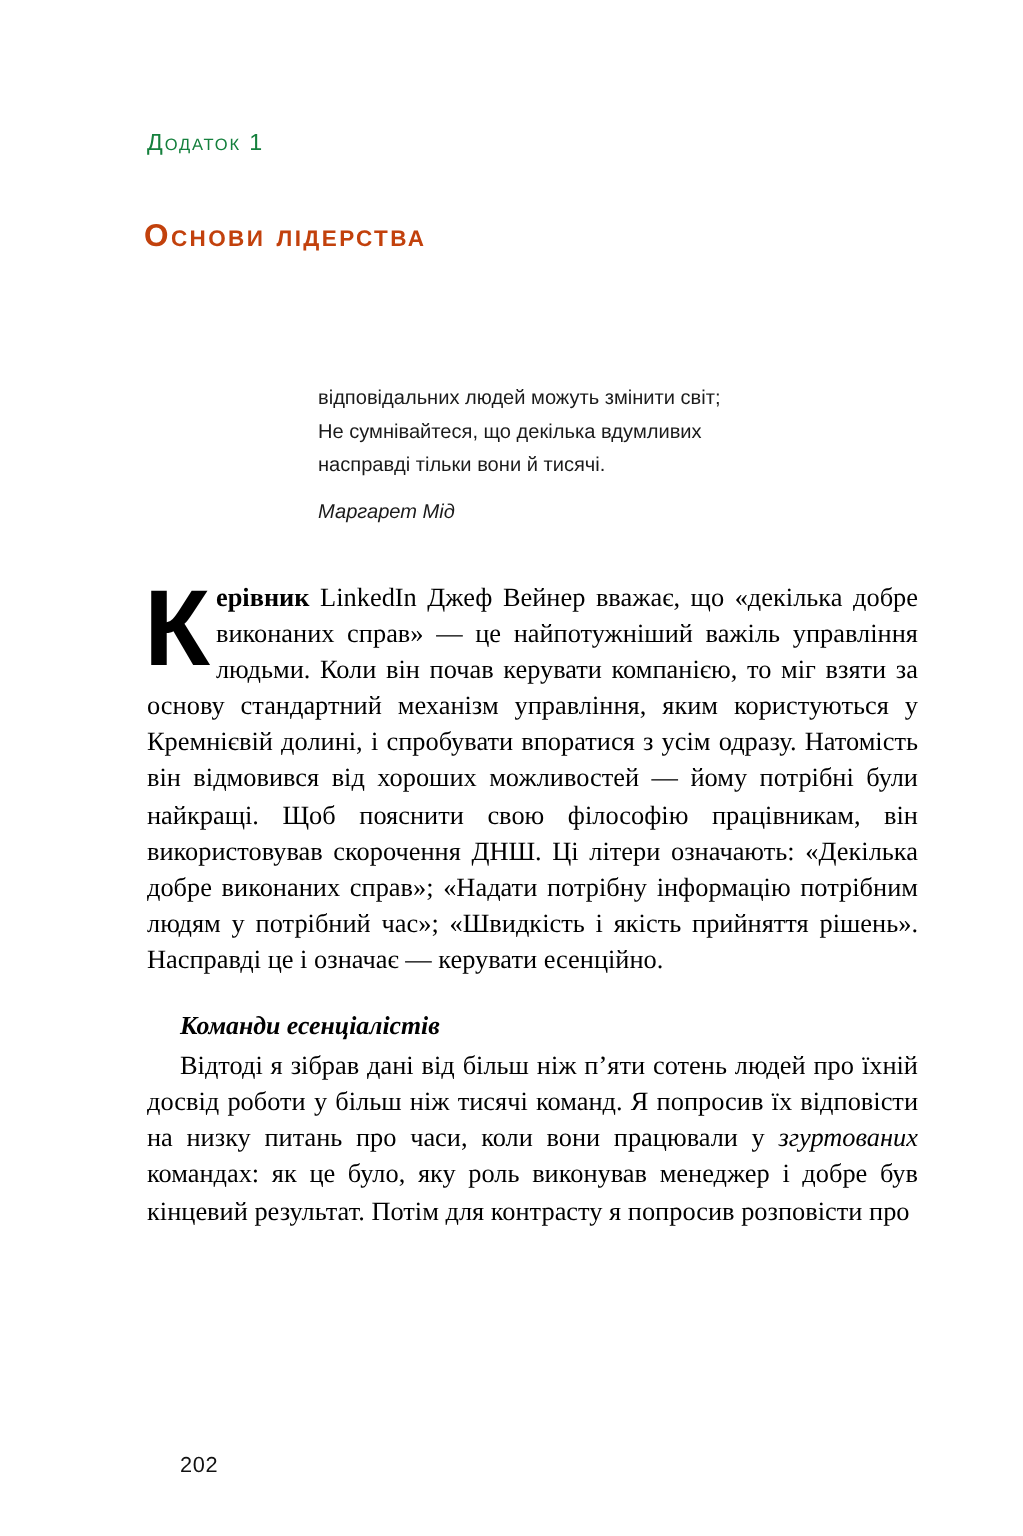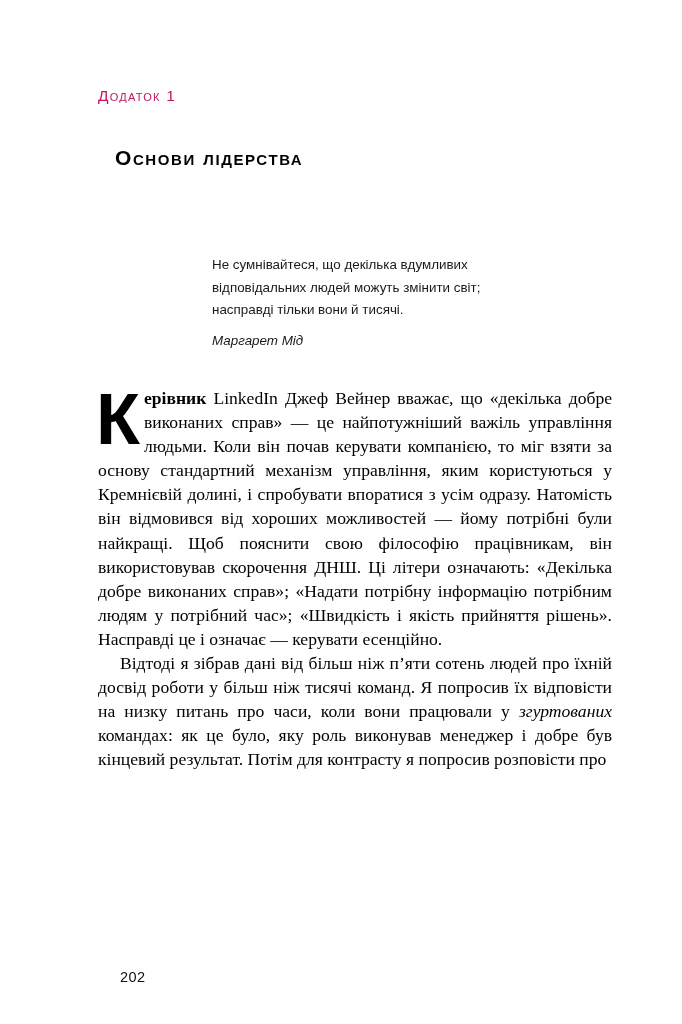--- a/index.html
+++ b/index.html
@@ -30,39 +30,39 @@
   .appendix-label {
     position: absolute;
     left: 98px;
     top: 87px;
     font-family: "Liberation Sans", sans-serif;
     font-size: 15.5px;
     font-weight: 400;
     font-variant: small-caps;
     text-transform: lowercase;
     letter-spacing: 1.25px;
-    color: #be185d;
+    color: #15803d;
     white-space: nowrap;
   }
   .appendix-label::first-letter {
     text-transform: uppercase;
   }
 
   
   .chapter-title {
     position: absolute;
-    left: 115px;
+    left: 96px;
     top: 146px;
     font-family: "Liberation Sans", sans-serif;
     font-size: 21px;
     font-weight: 700;
     font-variant: small-caps;
     text-transform: lowercase;
     letter-spacing: 1.6px;
-    color: #000000;
+    color: #c2410c;
     white-space: nowrap;
   }
   .chapter-title::first-letter {
     text-transform: uppercase;
   }
 
   
   .epigraph {
     position: absolute;
     left: 212px;
@@ -159,33 +159,34 @@
 </head>
 <body>
 
 <div class="page">
 
   <div class="appendix-label">Додаток 1</div>
 
   <div class="chapter-title">Основи лідерства</div>
 
   <div class="epigraph">
+    <span class="epigraph-line">відповідальних людей можуть змінити світ;</span>
     <span class="epigraph-line">Не сумнівайтеся, що декілька вдумливих</span>
-    <span class="epigraph-line">відповідальних людей можуть змінити світ;</span>
     <span class="epigraph-line">насправді тільки вони й тисячі.</span>
   </div>
 
   <div class="epigraph-source">Маргарет Мід</div>
 
   <div class="body-col">
 
     <p class="body dropcap-para">
       <span class="dropcap">К</span><span class="lead-in">ерівник</span><span> LinkedIn Джеф Вейнер вважає, що «декілька добре виконаних справ» — це найпотужніший важіль управління людьми. Коли він почав керувати компанією, то міг взяти за основу стандартний механізм управління, яким користуються у Кремнієвій долині, і спробувати впоратися з усім одразу. Натомість він відмовився від хороших можливостей — йому потрібні були найкращі. Щоб пояснити свою філософію працівникам, він використовував скорочення ДНШ. Ці літери означають: «Декілька добре виконаних справ»; «Надати потрібну інформацію потрібним людям у потрібний час»; «Швидкість і якість прийняття рішень». Насправді це і означає — керувати есенційно.</span>
     </p>
 
+    <p class="subheading">Команди есенціалістів</p>
 
 
     <p class="body indent">
       <span>Відтоді я зібрав дані від більш ніж п’яти сотень людей про їхній досвід роботи у більш ніж тисячі команд. Я попросив їх відповісти на низку питань про часи, коли вони працювали у </span><em class="em">згуртованих</em><span> командах: як це було, яку роль виконував менеджер і добре був кінцевий результат. Потім для контрасту я попросив розповісти про</span>
     </p>
 
   </div>
 
   <div class="folio">202</div>
 

